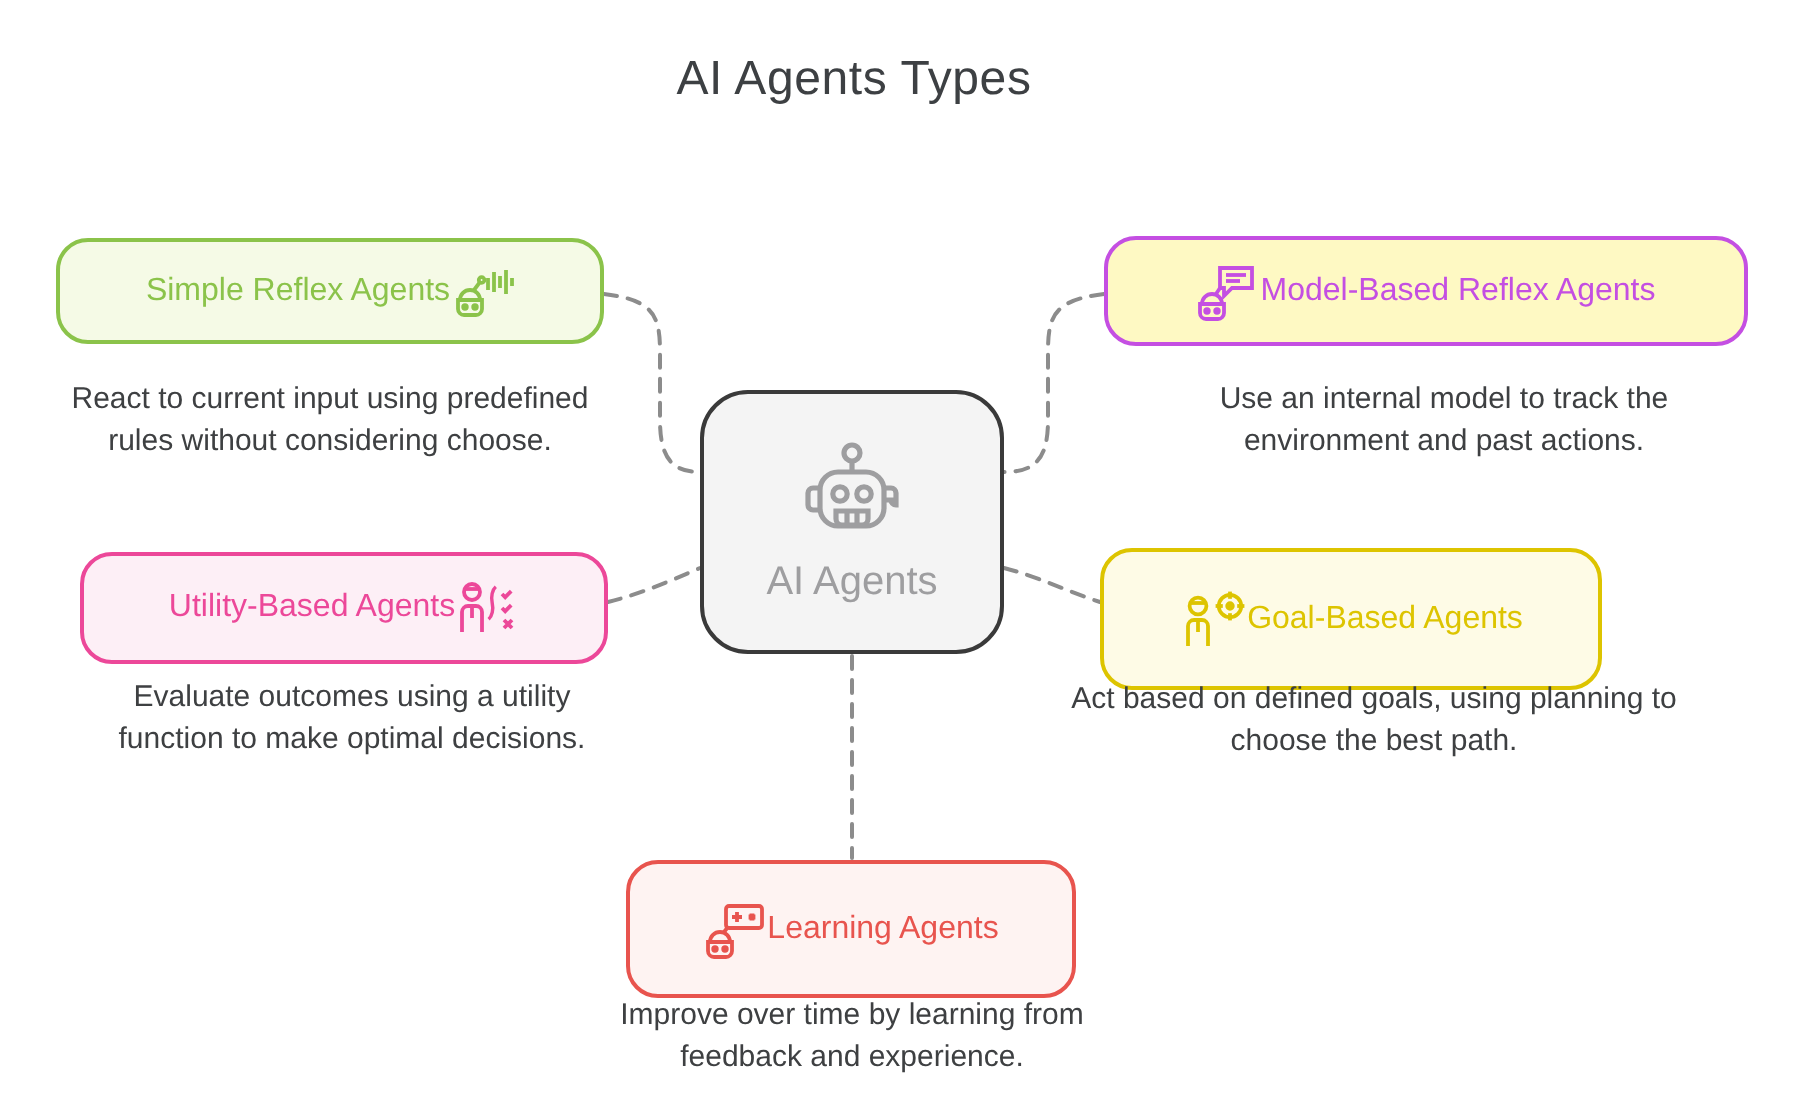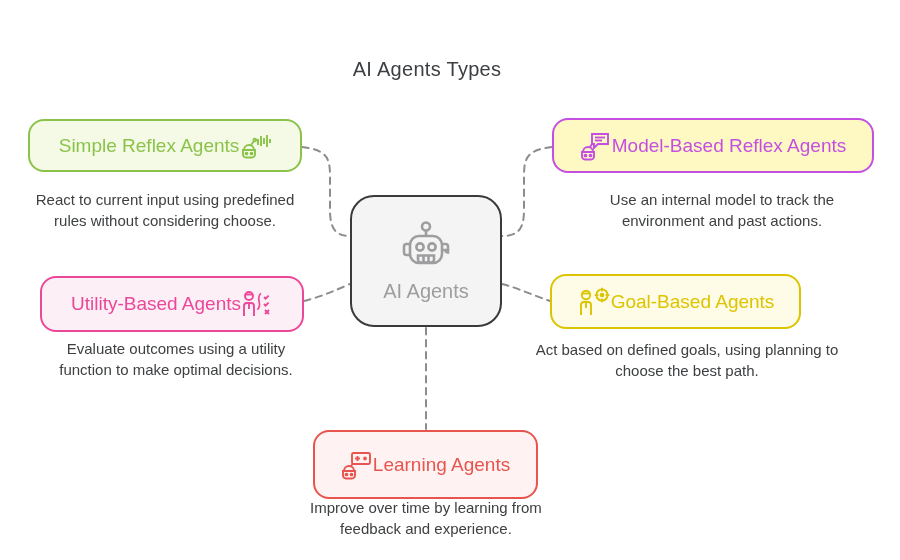--- a/index.html
+++ b/index.html
@@ -3,33 +3,33 @@
 <meta charset="utf-8">
 <style>
   html,body{margin:0;padding:0;}
   body{
     width:900px;height:560px;background:#ffffff;overflow:hidden;
     font-family:"Liberation Sans", sans-serif;position:relative;
   }
   .stage{position:absolute;left:0;top:0;width:900px;height:560px;}
   .title{
     position:absolute;left:0;top:26px;width:854px;text-align:center;
-    font-size:20px;font-weight:500;color:#3d4043;letter-spacing:.3px;margin-top:32px;
+    font-size:24px;font-weight:500;color:#3d4043;letter-spacing:.3px;
   }
   svg.connectors{position:absolute;left:0;top:0;width:900px;height:560px;pointer-events:none;}
   .node-box{
     position:absolute;box-sizing:border-box;display:flex;align-items:center;
     justify-content:center;gap:0;border:2px solid;border-radius:16px;
-    font-size:19px;background:#fff;
+    font-size:16px;background:#fff;
   }
   .node-label{white-space:nowrap;}
   .n1{left:28px;top:119px;width:274px;height:53px;border-color:#8bc34a;background:#f5fae6;color:#8bc34a;}
   .n2{left:552px;top:118px;width:322px;height:55px;border-color:#c44fe2;background:#fef9c3;color:#c44fe2;}
   .n3{left:40px;top:276px;width:264px;height:56px;border-color:#ec4899;background:#fdeff6;color:#ec4899;}
-  .n4{left:550px;top:274px;width:251px;height:55px;border-color:#ddc400;background:#fefbe6;color:#ddc400;}
+  .n4{left:550px;top:274px;width:251px;height:71px;border-color:#ddc400;background:#fefbe6;color:#ddc400;}
   .n5{left:313px;top:430px;width:225px;height:69px;border-color:#e8544e;background:#fef3f2;color:#e8544e;}
   .desc{
     position:absolute;font-size:15px;color:#3e4042;text-align:center;line-height:21px;
   }
   .d1{left:25px;top:189px;width:280px;}
   .d2{left:590px;top:189px;width:264px;}
   .d3{left:46px;top:338px;width:260px;}
   .d4{left:520px;top:339px;width:334px;}
   .d5{left:294px;top:497px;width:264px;}
   .center-box{

